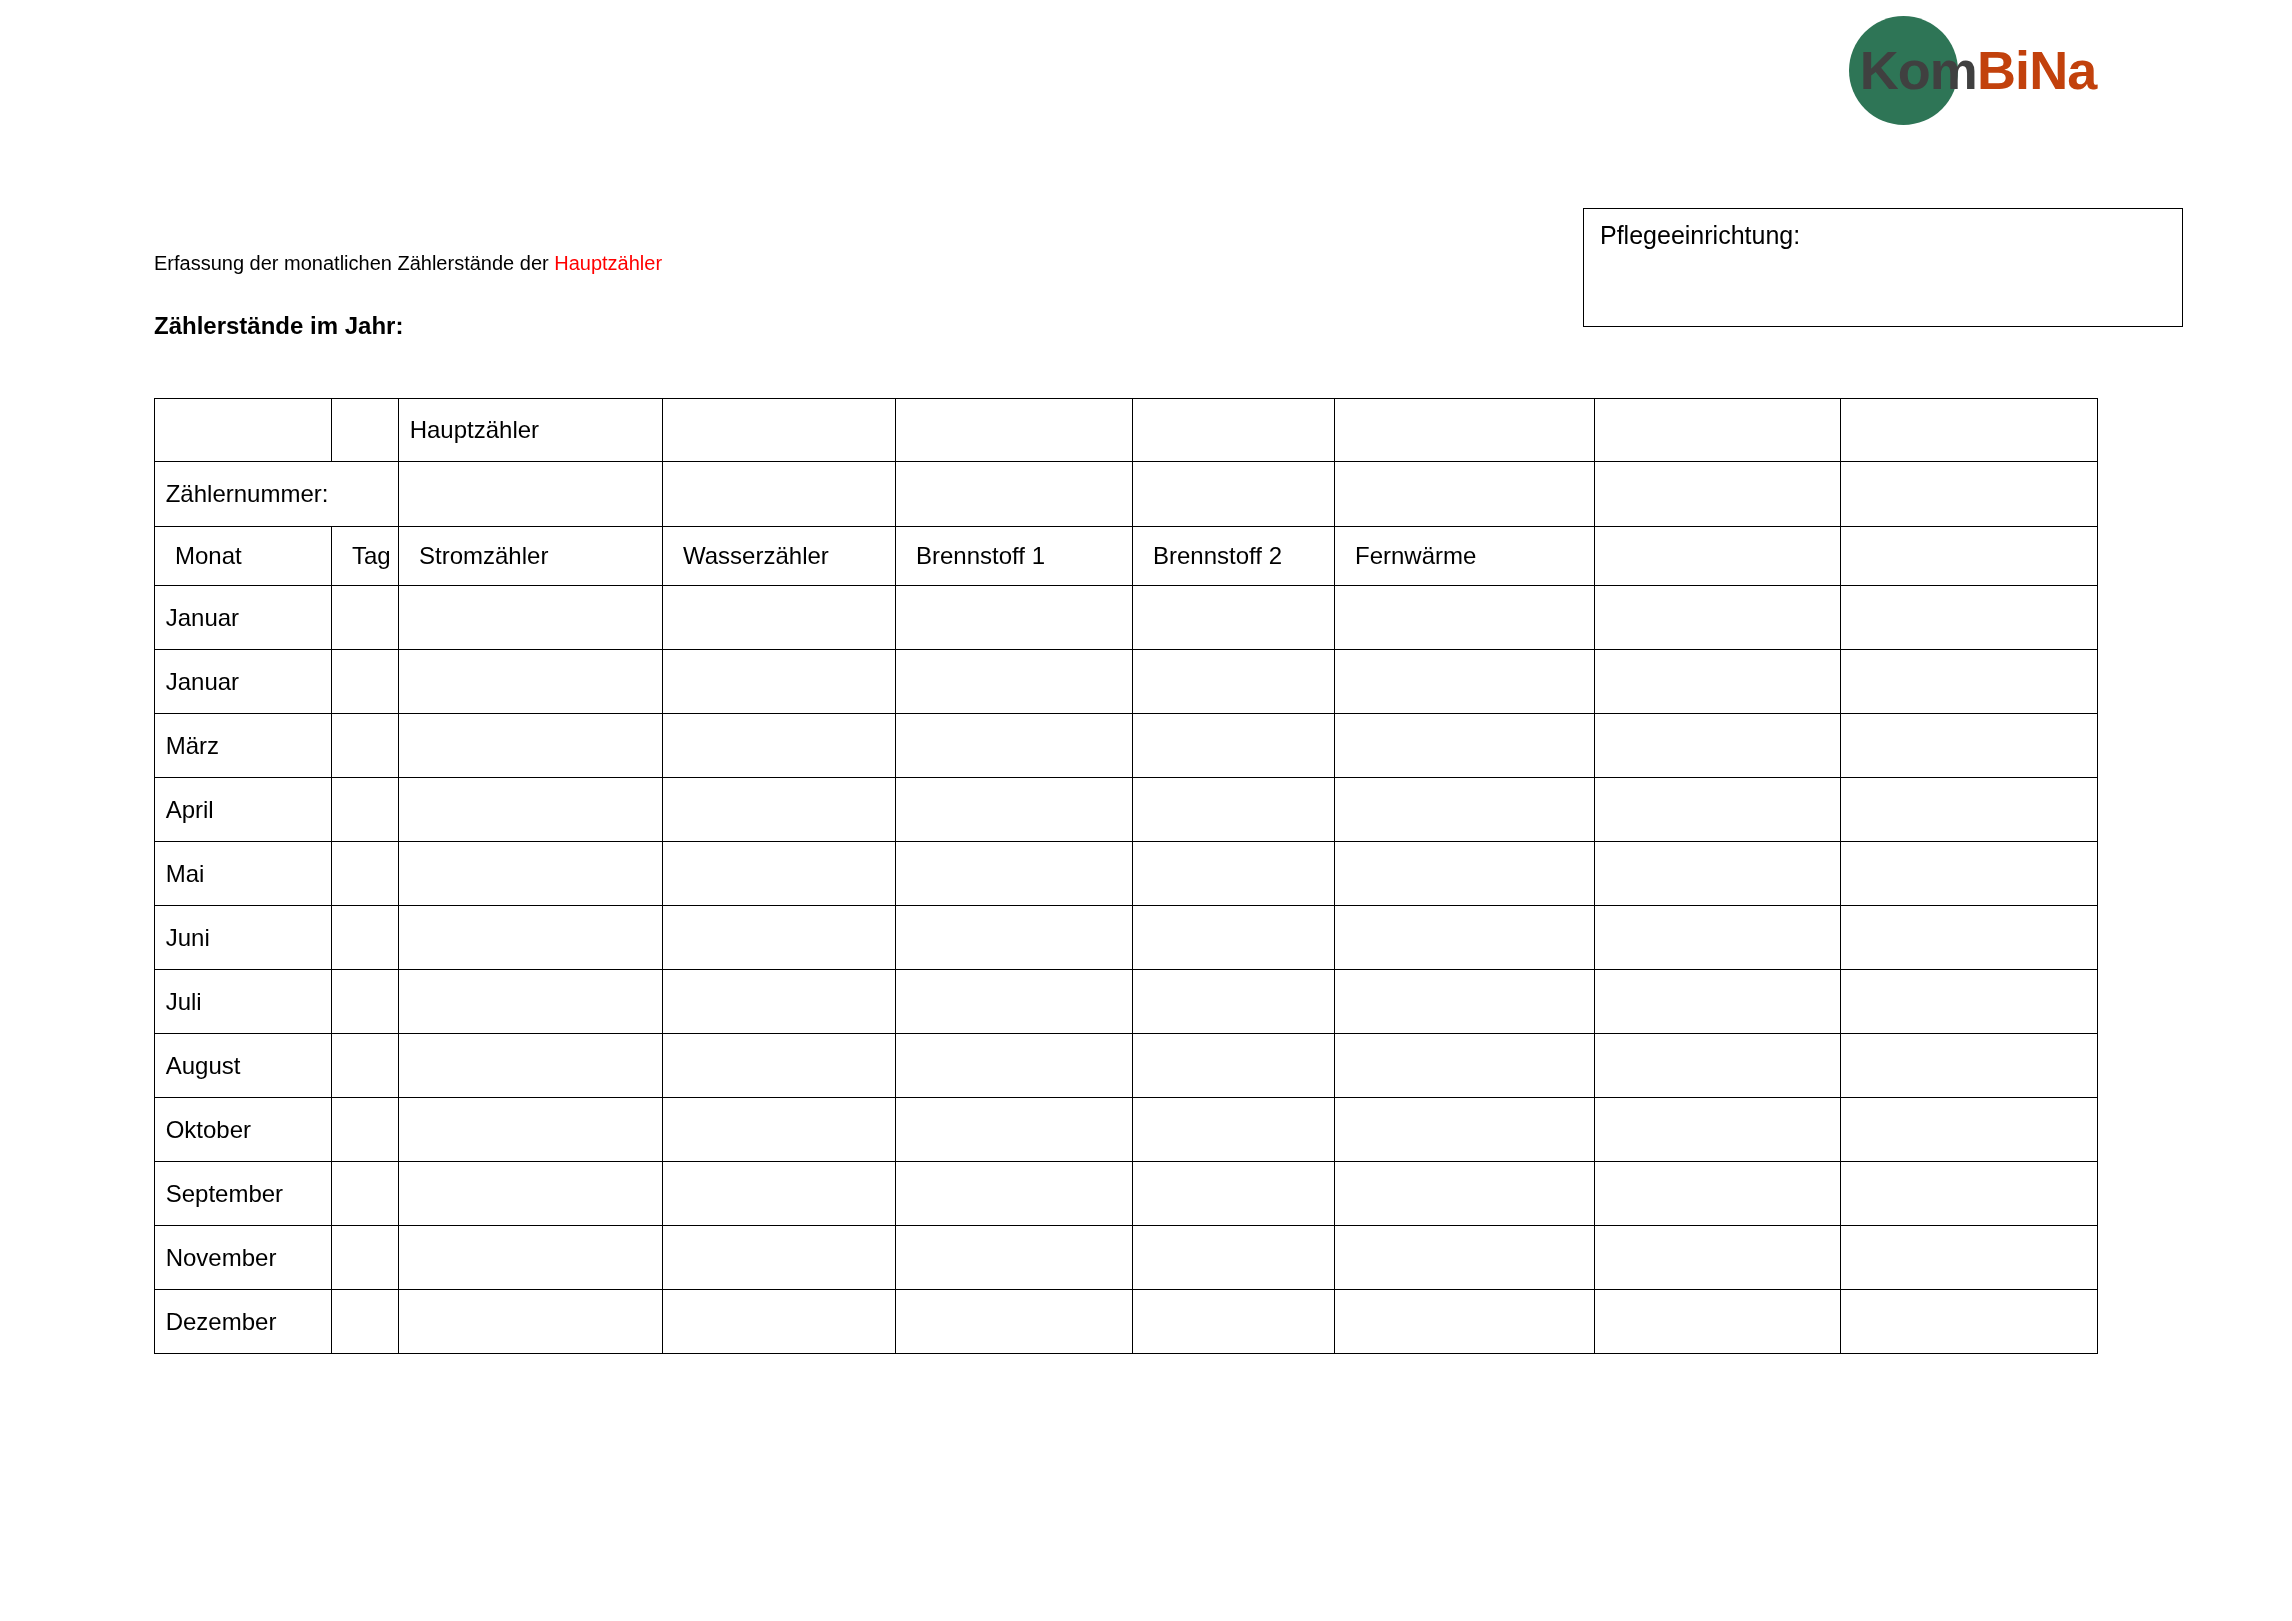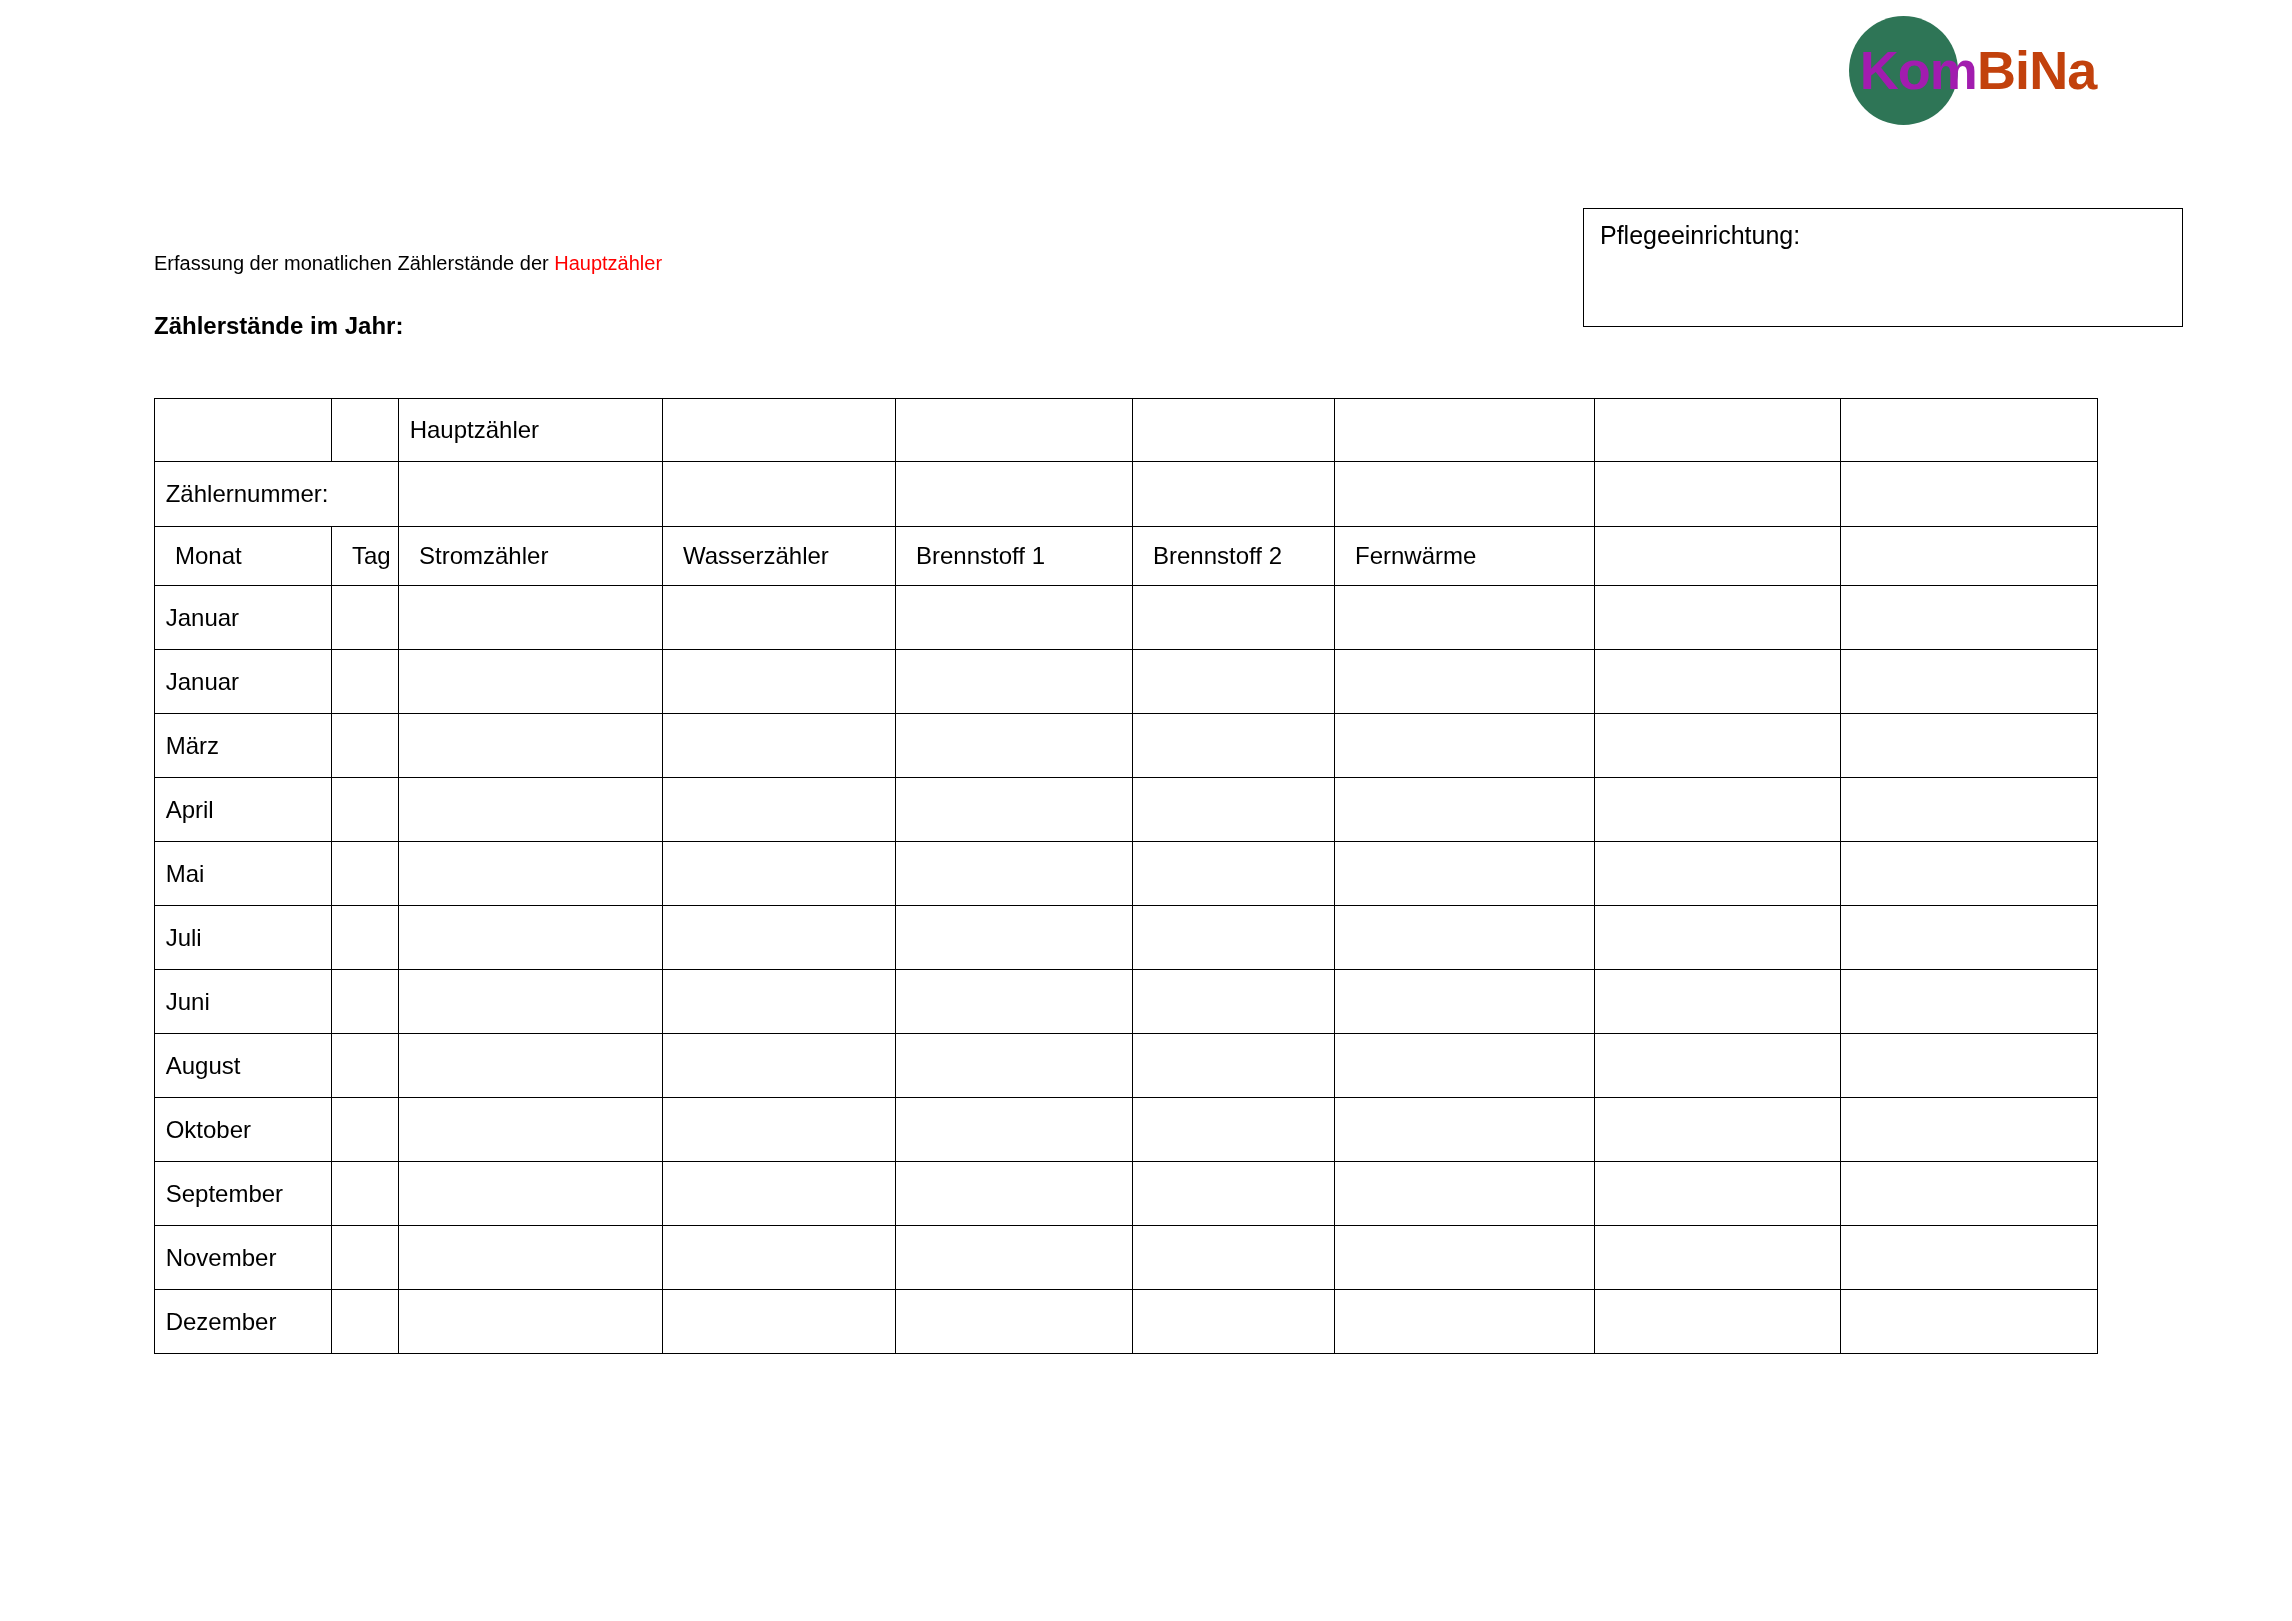--- a/index.html
+++ b/index.html
@@ -44,21 +44,21 @@
     width: 376px;
     height: 109px;
     line-height: 109px;
     font-size: 54px;
     font-weight: bold;
     letter-spacing: -0.9px;
     white-space: nowrap;
     padding-left: 10.7px;
     box-sizing: border-box;
   }
-  .logo-kom { color: #a21caf; }
+  .logo-kom { color: #404040; }
   .logo-bina { color: #c2410c; }
 
   
   #facility-box {
     position: absolute;
     left: 1583px;
     top: 208px;
     width: 600px;
     height: 119px;
     border: 1.8px solid #000000;
@@ -240,32 +240,32 @@
         <td></td>
         <td></td>
         <td></td>
         <td></td>
         <td></td>
         <td></td>
         <td></td>
         <td></td>
       </tr>
       <tr>
+        <td>Juni</td>
+        <td></td>
+        <td></td>
+        <td></td>
+        <td></td>
+        <td></td>
+        <td></td>
+        <td></td>
+        <td></td>
+      </tr>
+      <tr>
         <td>Juli</td>
-        <td></td>
-        <td></td>
-        <td></td>
-        <td></td>
-        <td></td>
-        <td></td>
-        <td></td>
-        <td></td>
-      </tr>
-      <tr>
-        <td>Juni</td>
         <td></td>
         <td></td>
         <td></td>
         <td></td>
         <td></td>
         <td></td>
         <td></td>
         <td></td>
       </tr>
       <tr>

